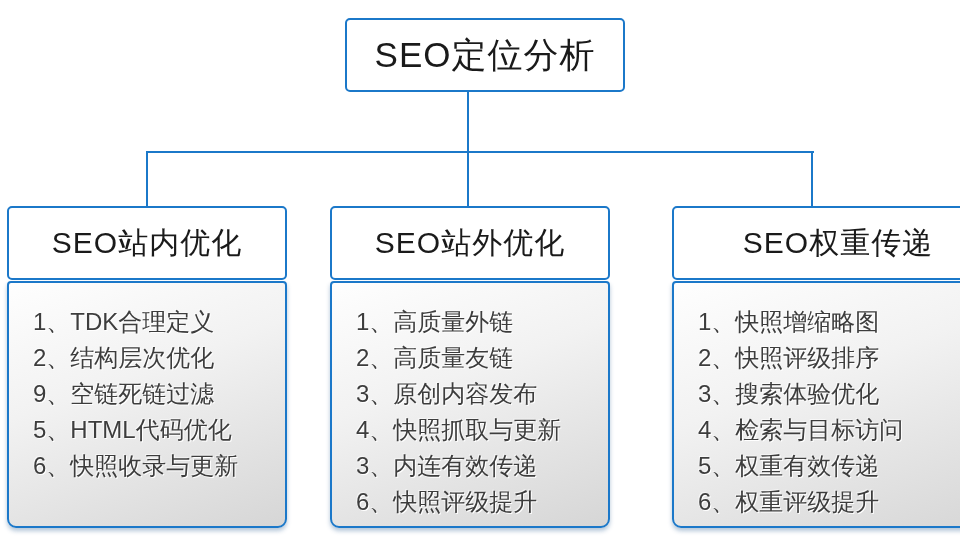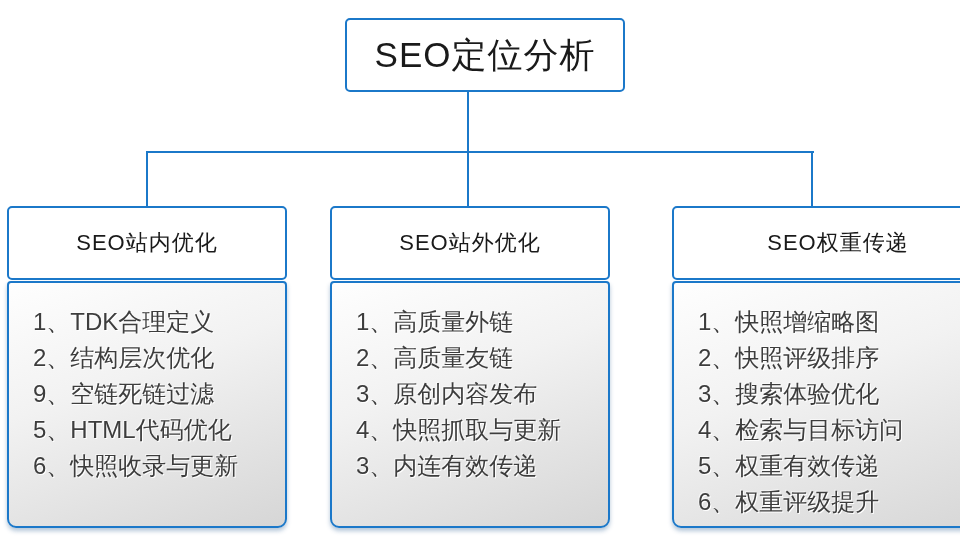--- a/index.html
+++ b/index.html
@@ -24,21 +24,21 @@
   }
 
   
   .col-header {
     position: absolute; top: 206px; height: 74px;
     background: #ffffff; border: 2px solid var(--accent, #1b78c9);
     border-radius: 5px; display: flex; align-items: center; justify-content: center;
     z-index: 2;
   }
   .col-header .title-text {
-    font-size: 22px; color: #1a1a1a; letter-spacing: 1px; white-space: nowrap;
+    font-size: 30px; color: #1a1a1a; letter-spacing: 1px; white-space: nowrap;
   }
 
   
   .col-list {
     position: absolute; top: 281px; height: 247px;
     border: 2px solid var(--accent, #1b78c9);
     border-radius: 4px 4px 9px 9px;
     background: linear-gradient(160deg, #fefefe 0%, #f2f2f2 40%, #d6d6d6 100%);
     box-shadow: 0 3px 4px rgba(90, 130, 170, 0.45);
     padding: 21px 10px 0 24px;
@@ -82,20 +82,21 @@
 
   <div class="col-header col-mid">
     <span class="title-text">SEO站外优化</span>
   </div>
   <div class="col-list col-mid">
     <div class="list-item">1、高质量外链</div>
     <div class="list-item">2、高质量友链</div>
     <div class="list-item">3、原创内容发布</div>
     <div class="list-item">4、快照抓取与更新</div>
     <div class="list-item">3、内连有效传递</div>
+    <div class="list-item">6、快照评级提升</div>
   </div>
 
   <div class="col-header col-right">
     <span class="title-text">SEO权重传递</span>
   </div>
   <div class="col-list col-right">
     <div class="list-item">1、快照增缩略图</div>
     <div class="list-item">2、快照评级排序</div>
     <div class="list-item">3、搜索体验优化</div>
     <div class="list-item">4、检索与目标访问</div>

